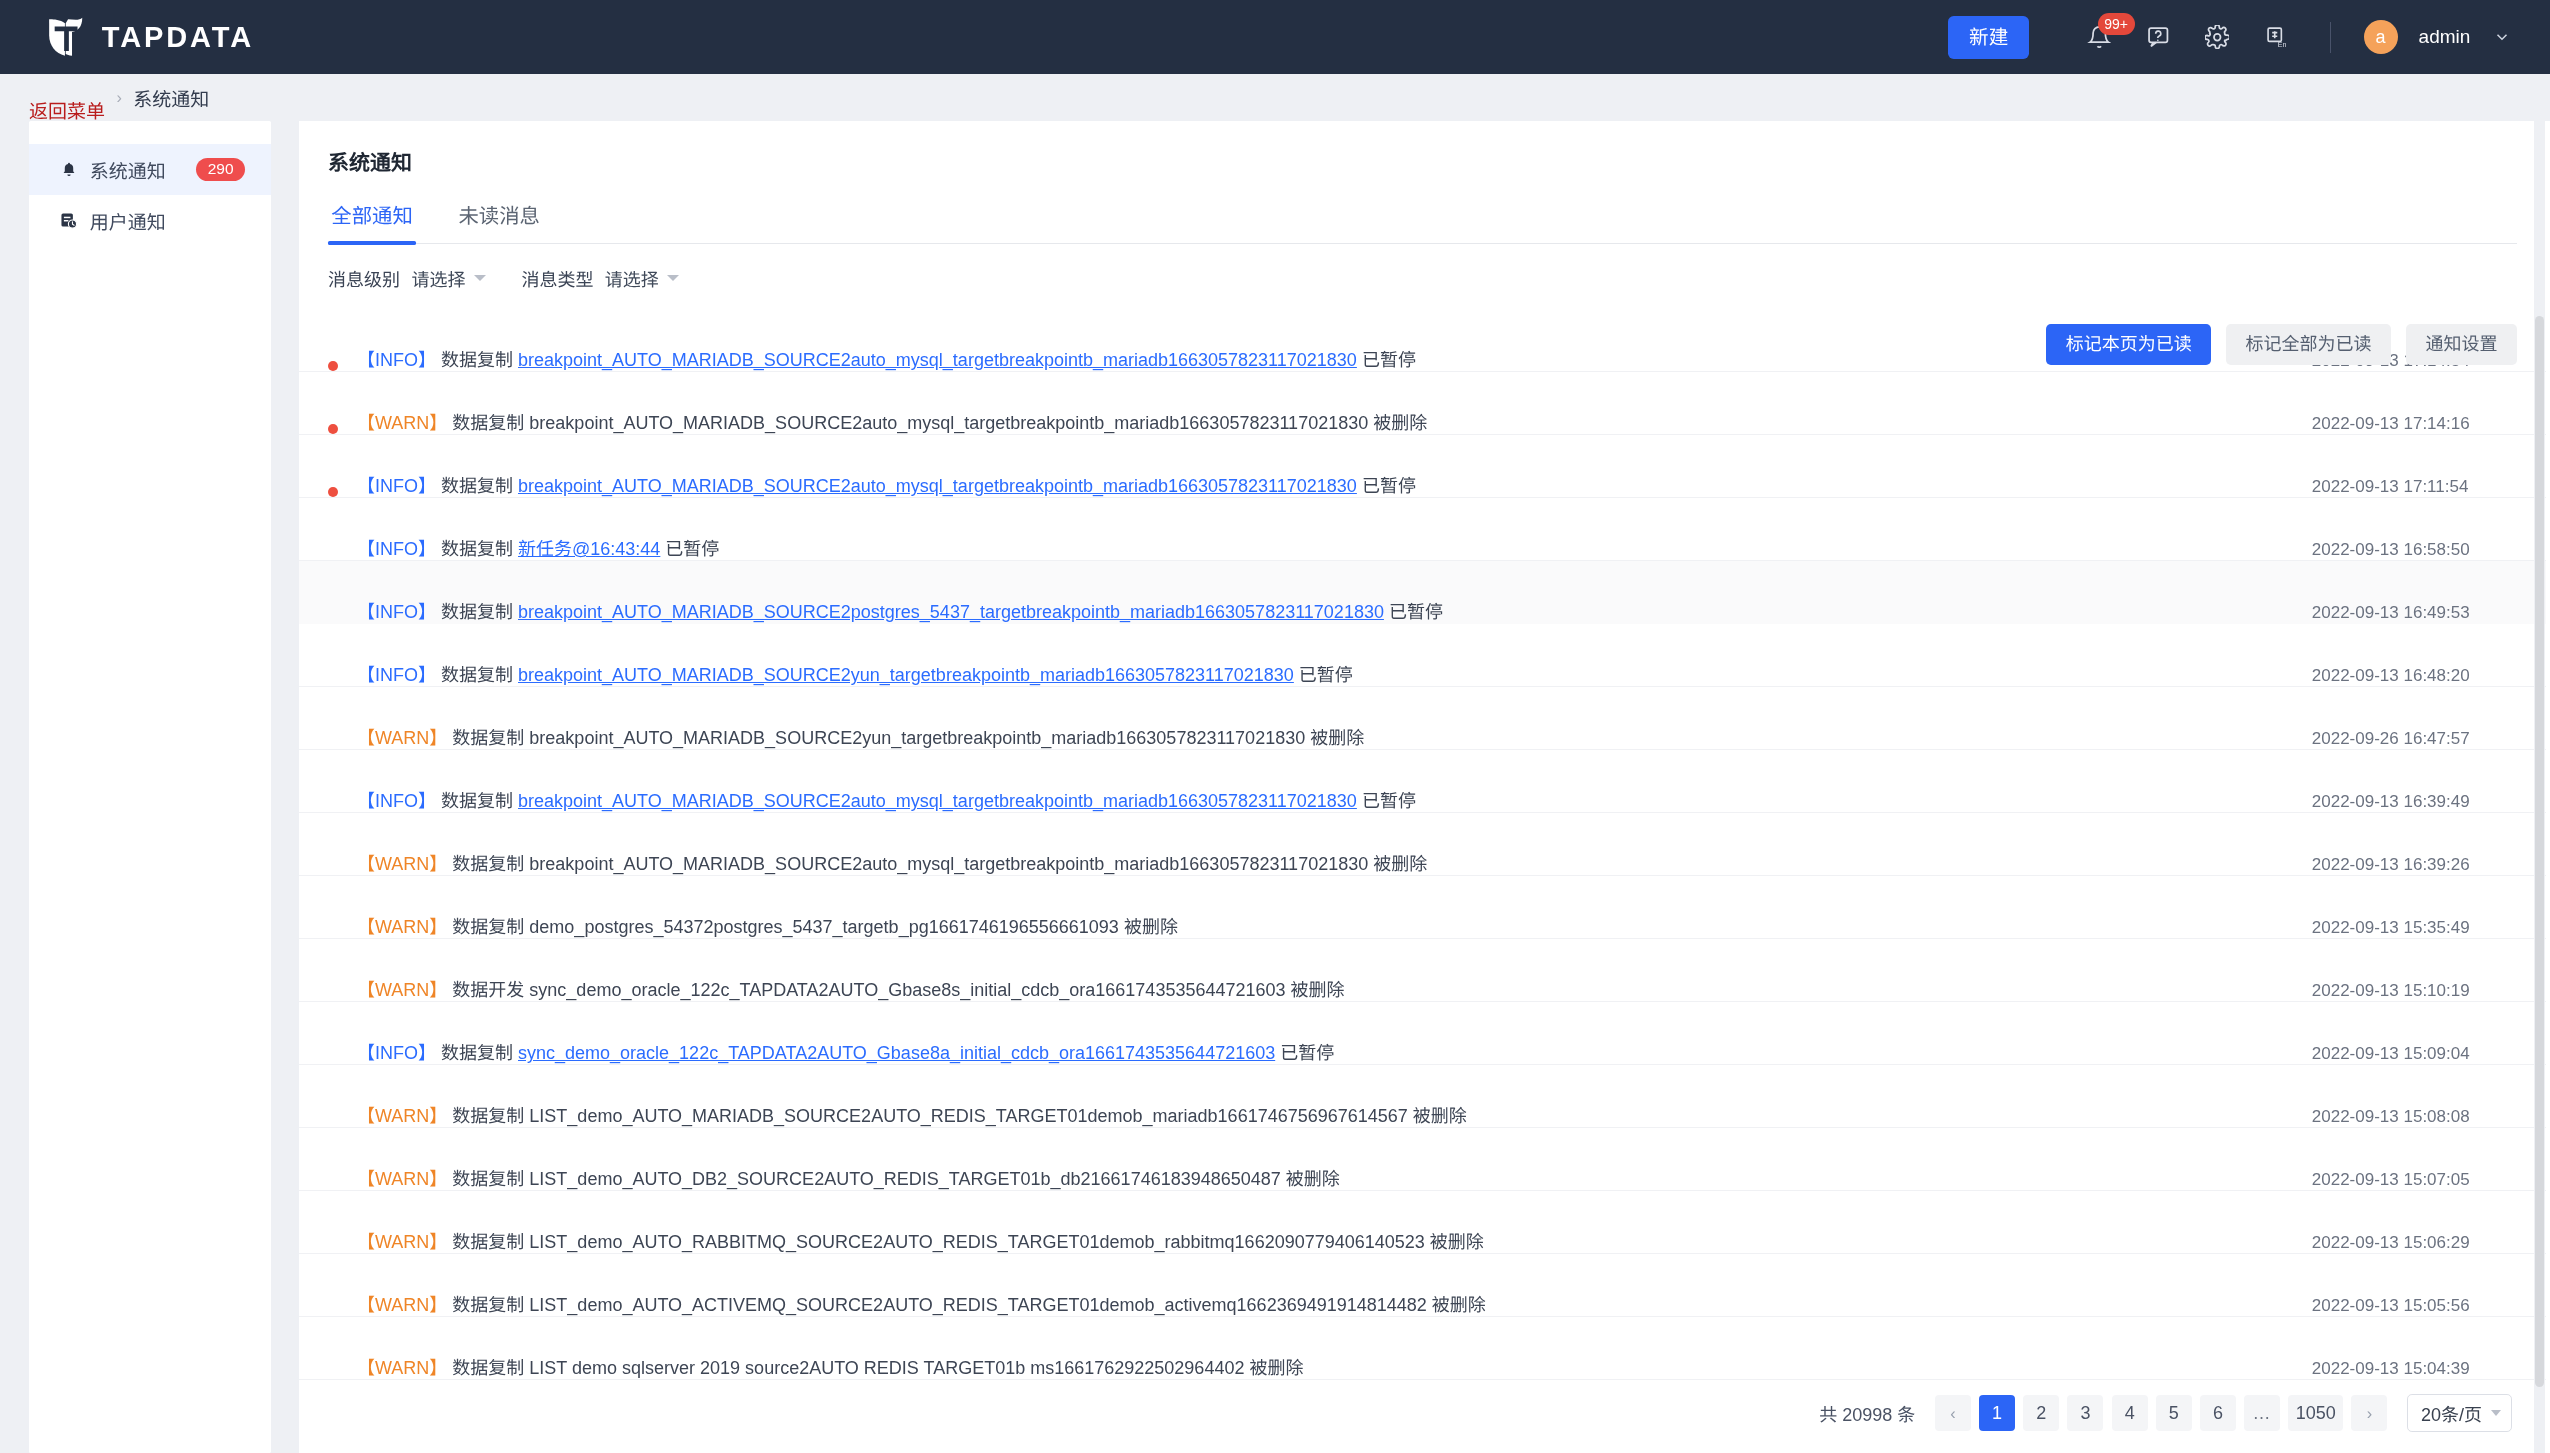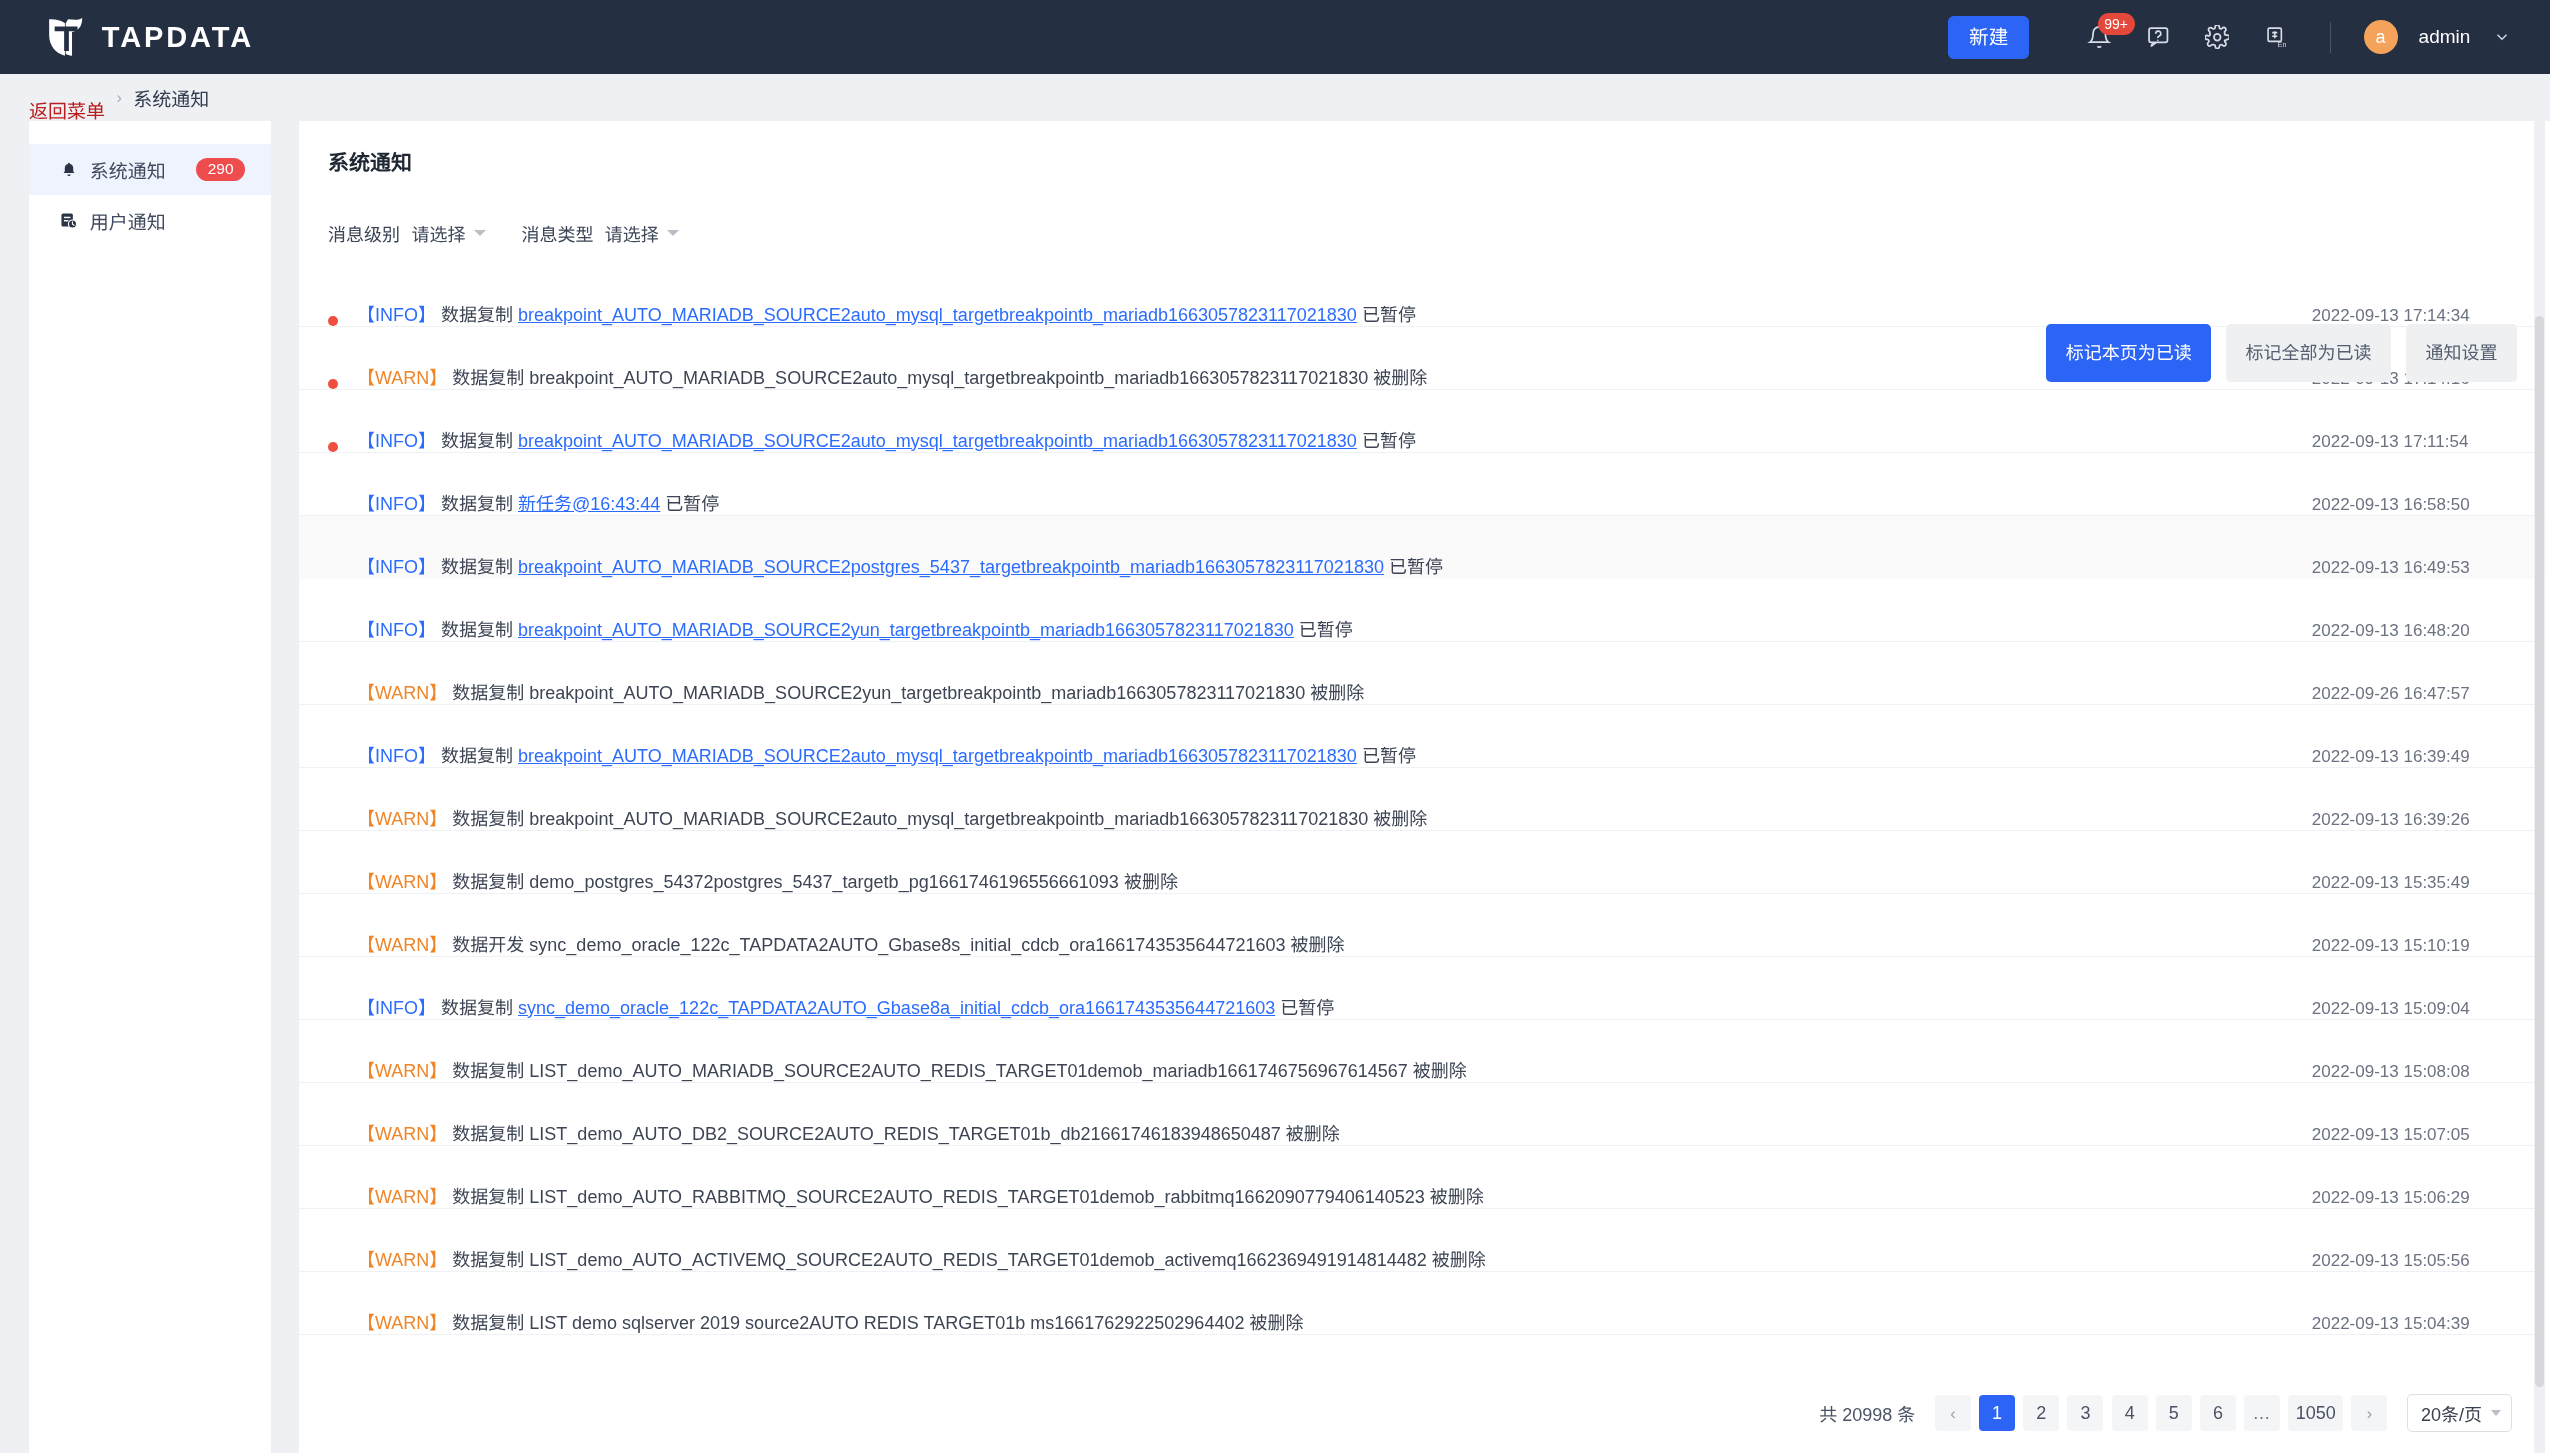--- a/index.html
+++ b/index.html
@@ -126,21 +126,21 @@
   .tab.active::after {
     content: ""; position: absolute;
     left: 0; right: 0; bottom: -1.6px; height: 3.3px;
     background: #2c65f6; border-radius: 1.6px;
   }
   .actions {
     position: absolute; right: 33px; top: 203px;
     display: flex; gap: 14.7px; align-items: center;
   }
   .btn {
-    height: 58px; padding: 0 19.6px; border-radius: 4.9px;
+    height: 41px; padding: 0 19.6px; border-radius: 4.9px;
     font-size: 18px; border: none; cursor: pointer;
     line-height: 41px;
   }
   .btn-primary { background: #2c65f6; color: #fff; }
   .btn-default { background: #eff0f2; color: #555f70; }
 
   .filters {
     display: flex; align-items: center;
     gap: 11.4px; padding: 21px 0 18px;
     font-size: 18px;
@@ -318,20 +318,24 @@
       </span>
       <span class="side-label">用户通知</span>
     </div>
   </div>
 
   <div class="panel">
     <div class="panel-inner">
 
       <div class="page-title">系统通知</div>
 
+      <div class="tabs-row">
+        <div class="tab active">全部通知</div>
+        <div class="tab">未读消息</div>
+      </div>
 
       <div class="filters">
         <span class="filter-label">消息级别</span>
         <span class="filter-select">
           <span class="ph">请选择</span>
           <span class="tri-down"></span>
         </span>
         <span class="filter-label">消息类型</span>
         <span class="filter-select">
           <span class="ph">请选择</span>

